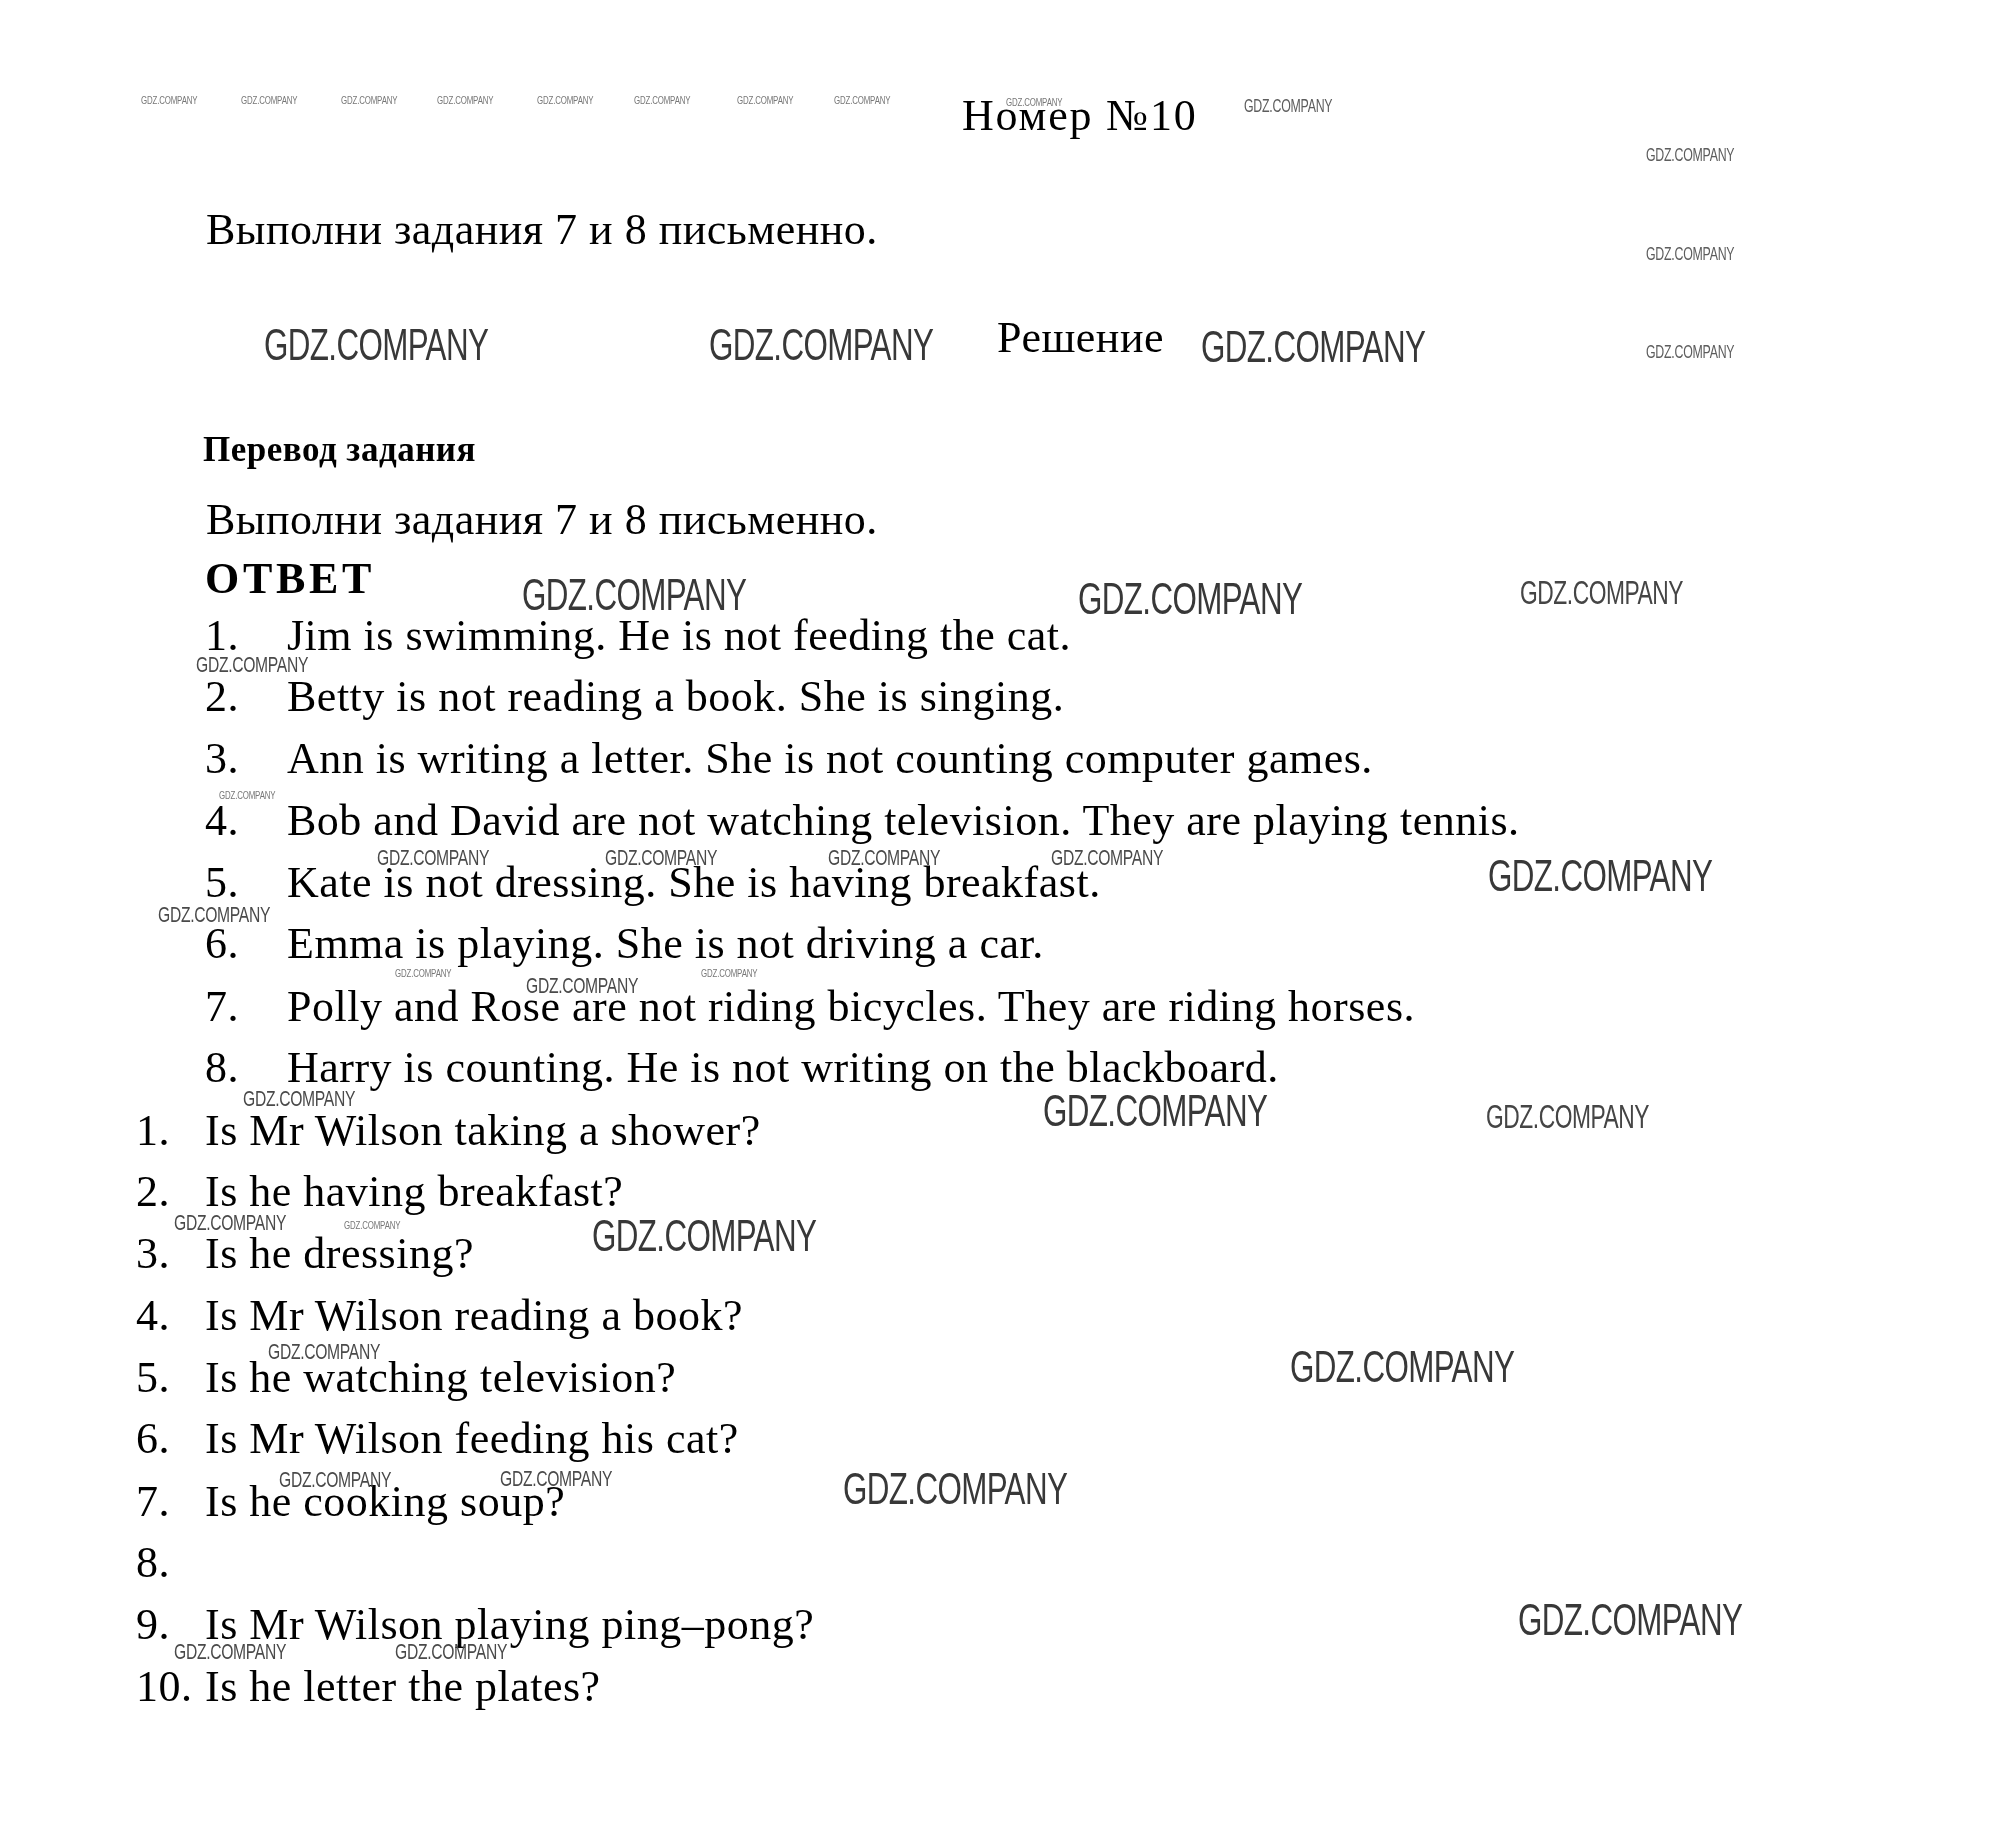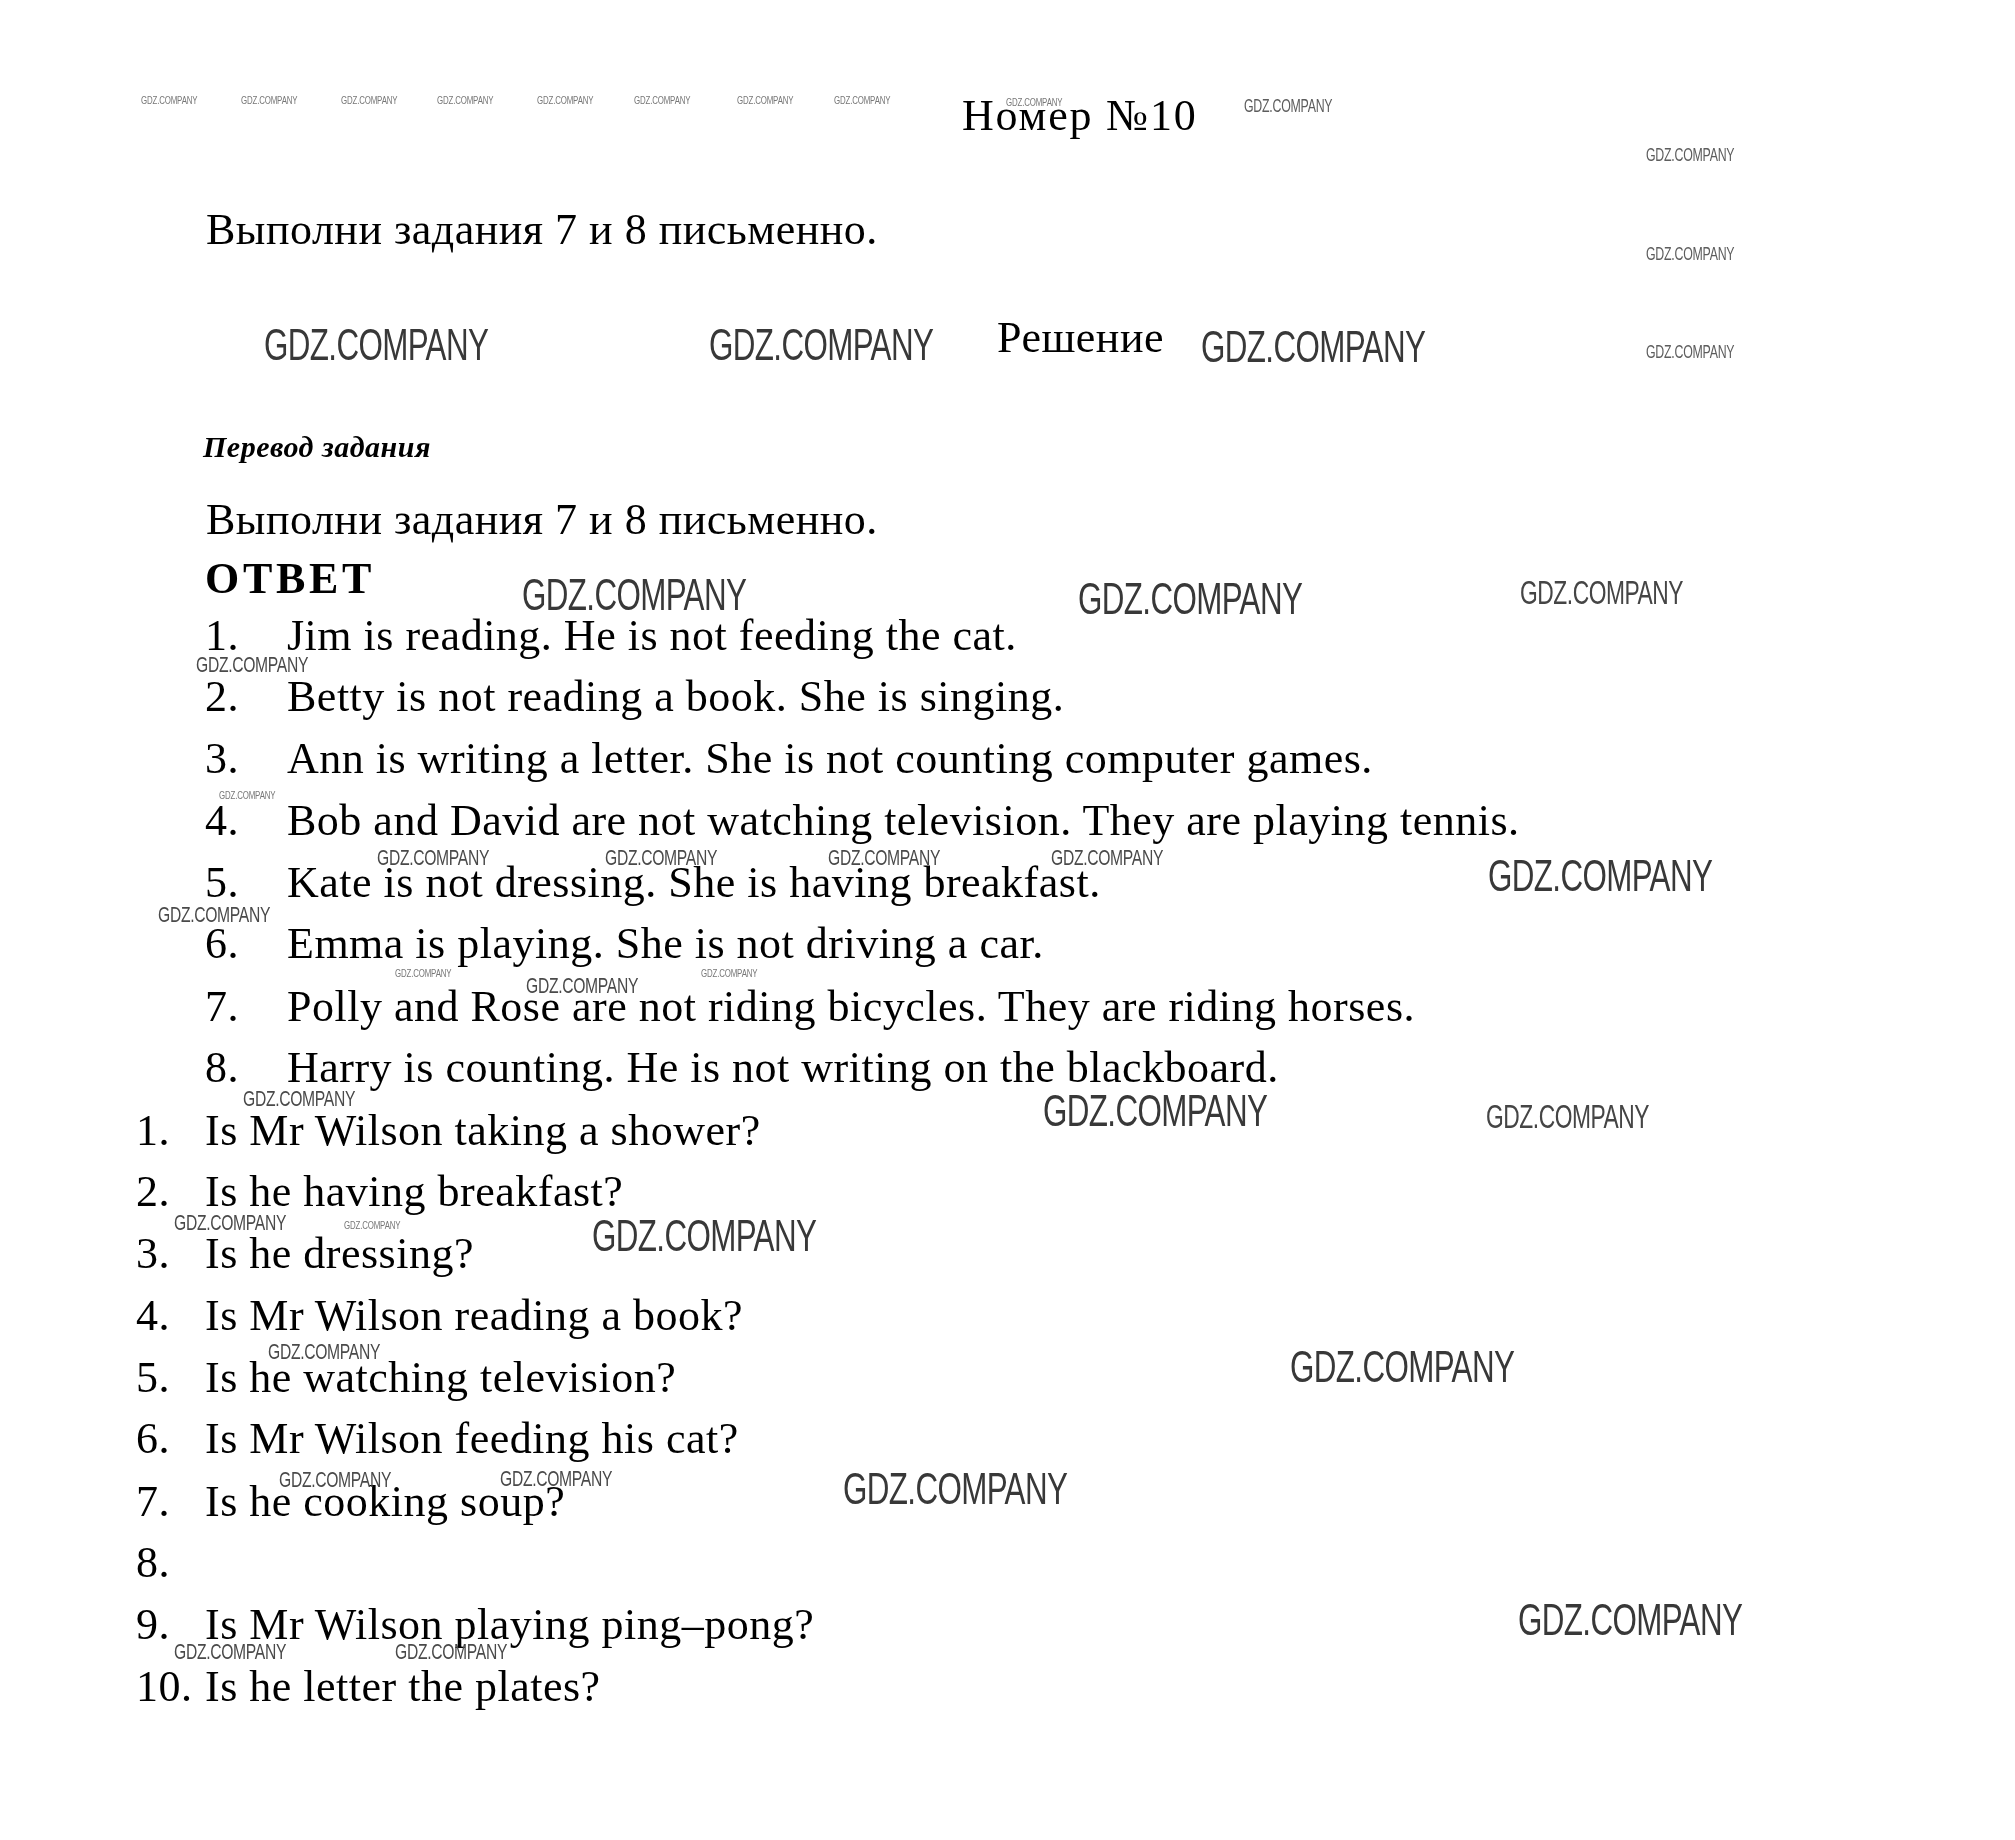--- a/index.html
+++ b/index.html
@@ -6,21 +6,21 @@
   body{width:2016px;height:1840px;background:#ffffff;position:relative;overflow:hidden;
        font-family:"Liberation Serif","DejaVu Serif",serif;}
   #page{position:absolute;left:0;top:0;width:2016px;height:1840px;background:#fff;}
 
   
   .txt{position:absolute;color:#000;white-space:nowrap;font-size:44px;letter-spacing:0.5px;
        font-family:"Liberation Serif","DejaVu Serif",serif;}
   #title{left:962px;top:90px;font-size:44px;letter-spacing:1.8px;}
   #task-line{left:206px;top:204px;}
   #solution-heading{left:997px;top:312px;}
-  #translation-heading{left:203px;top:430px;font-weight:bold;font-style:italic;font-size:30px;}
+  #translation-heading{left:203px;top:430px;font-weight:bold;font-size:35px;}
   #translation-text{left:206px;top:494px;}
   #answer-heading{left:205px;top:553px;font-weight:bold;letter-spacing:3.7px;}
 
   
   .row{position:absolute;left:0;width:2016px;height:62px;}
   .row .num,.row .itext{position:absolute;top:0;white-space:nowrap;}
   .arow .num{left:205px;}
   .arow .itext{left:287px;}
   .qrow .num{left:136px;}
   .qrow .itext{left:205px;}
@@ -42,21 +42,21 @@
 
   <div class="txt" id="title">Номер №10</div>
   <div class="txt" id="task-line">Выполни задания 7 и 8 письменно.</div>
   <div class="txt" id="solution-heading">Решение</div>
   <div class="txt" id="translation-heading">Перевод задания</div>
   <div class="txt" id="translation-text">Выполни задания 7 и 8 письменно.</div>
   <div class="txt" id="answer-heading">ОТВЕТ</div>
 
   <div class="txt row arow" style="top:610px">
       <span class="num">1.</span>
-      <span class="itext">Jim is reading. He is not feeding the cat.</span>
+      <span class="itext">Jim is swimming. He is not feeding the cat.</span>
     </div>
   <div class="txt row arow" style="top:671px">
       <span class="num">2.</span>
       <span class="itext">Betty is not reading a book. She is singing.</span>
     </div>
   <div class="txt row arow" style="top:733px">
       <span class="num">3.</span>
       <span class="itext">Ann is writing a letter. She is not counting computer games.</span>
     </div>
   <div class="txt row arow" style="top:795px">

